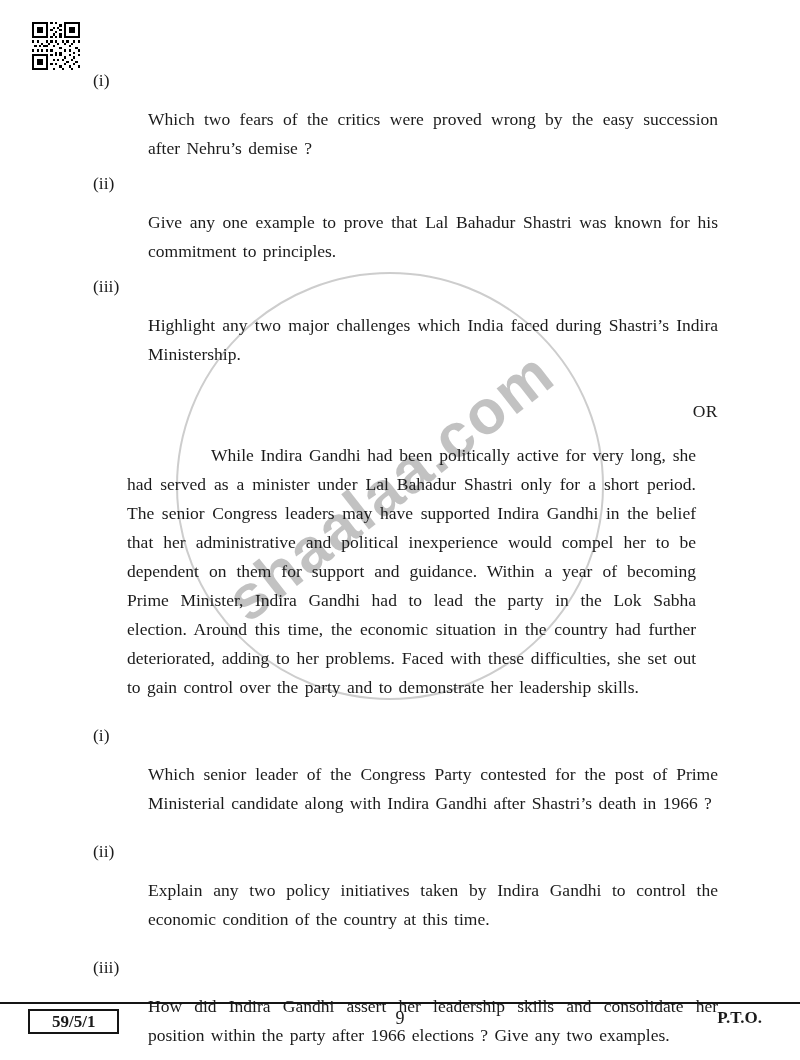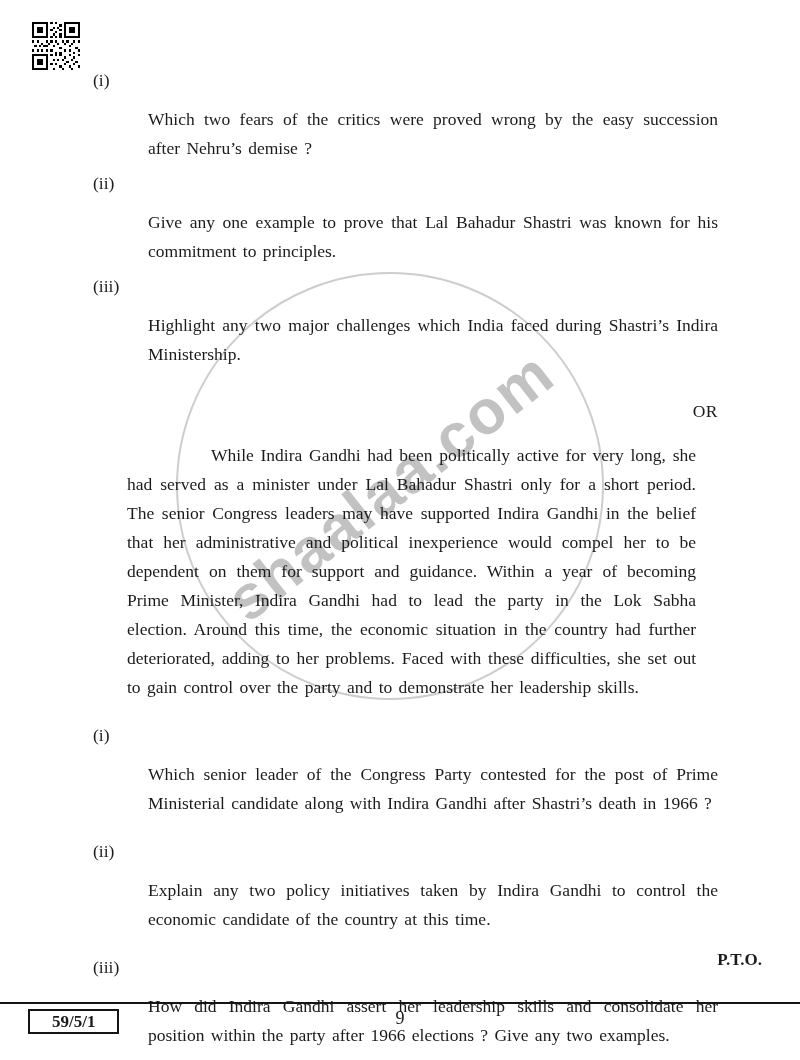--- a/index.html
+++ b/index.html
@@ -39,21 +39,21 @@
   .qlist-b .q-item { margin-bottom:19px; }
 
   
   .footer-rule { position:absolute; left:0; top:1002px; width:800px; border-top:2px solid #151515; z-index:2; }
   .paper-code {
     position:absolute; left:28px; top:1009px; z-index:3;
     border:2px solid #151515; padding:0 22px;
     font-weight:bold; font-size:17px; line-height:21px;
   }
   .page-num { position:absolute; left:0; top:1008px; width:800px; text-align:center; font-size:18px; z-index:2; }
-  .pto { position:absolute; right:38px; top:950px; font-weight:bold; font-size:17px; z-index:3; }
+  .pto { position:absolute; right:38px; top:1008px; font-weight:bold; font-size:17px; z-index:3; }
   .site-note {
     position:absolute; left:4px; top:1031px; z-index:3;
     font-family:"Liberation Sans","DejaVu Sans",sans-serif;
     font-size:17px; color:#2e2e2e;
   }
 </style>
 </head>
 <body>
 
 <div class="page">
@@ -113,21 +113,21 @@
 
     <p class="passage">While Indira Gandhi had been politically active for very long, she had served as a minister under Lal Bahadur Shastri only for a short period. The senior Congress leaders may have supported Indira Gandhi in the belief that her administrative and political inexperience would compel her to be dependent on them for support and guidance. Within a year of becoming Prime Minister, Indira Gandhi had to lead the party in the Lok Sabha election. Around this time, the economic situation in the country had further deteriorated, adding to her problems. Faced with these difficulties, she set out to gain control over the party and to demonstrate her leadership skills.</p>
 
     <div class="qlist qlist-b">
       <div class="q-item">
         <span class="q-num">(i)</span>
         <span class="q-text">Which senior leader of the Congress Party contested for the post of Prime Ministerial candidate along with Indira Gandhi after Shastri’s death in 1966 ?</span>
       </div>
       <div class="q-item">
         <span class="q-num">(ii)</span>
-        <span class="q-text">Explain any two policy initiatives taken by Indira Gandhi to control the economic candidate of the country at this time.</span>
+        <span class="q-text">Explain any two policy initiatives taken by Indira Gandhi to control the economic condition of the country at this time.</span>
       </div>
       <div class="q-item">
         <span class="q-num">(iii)</span>
         <span class="q-text">How did Indira Gandhi assert her leadership skills and consolidate her position within the party after 1966 elections ? Give any two examples.</span>
       </div>
     </div>
 
   </main>
 
   <div class="footer-rule"></div>

